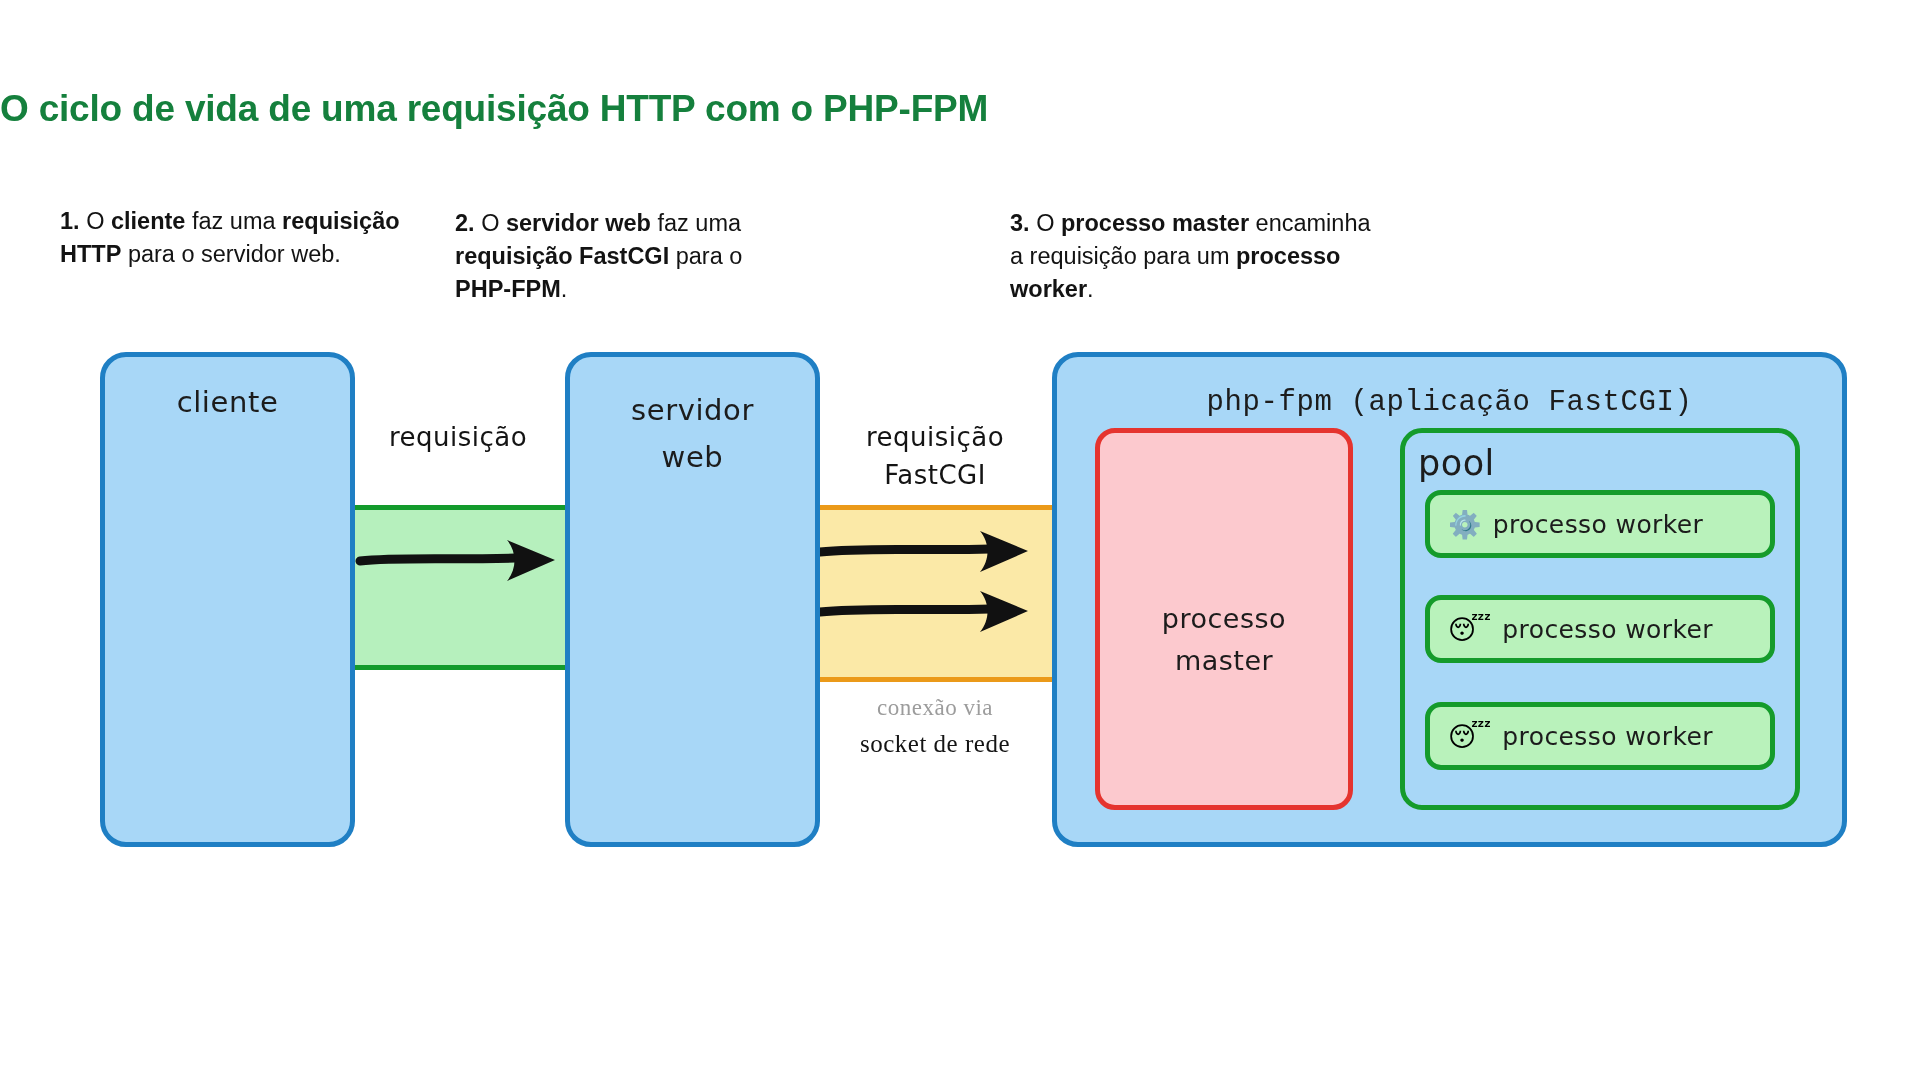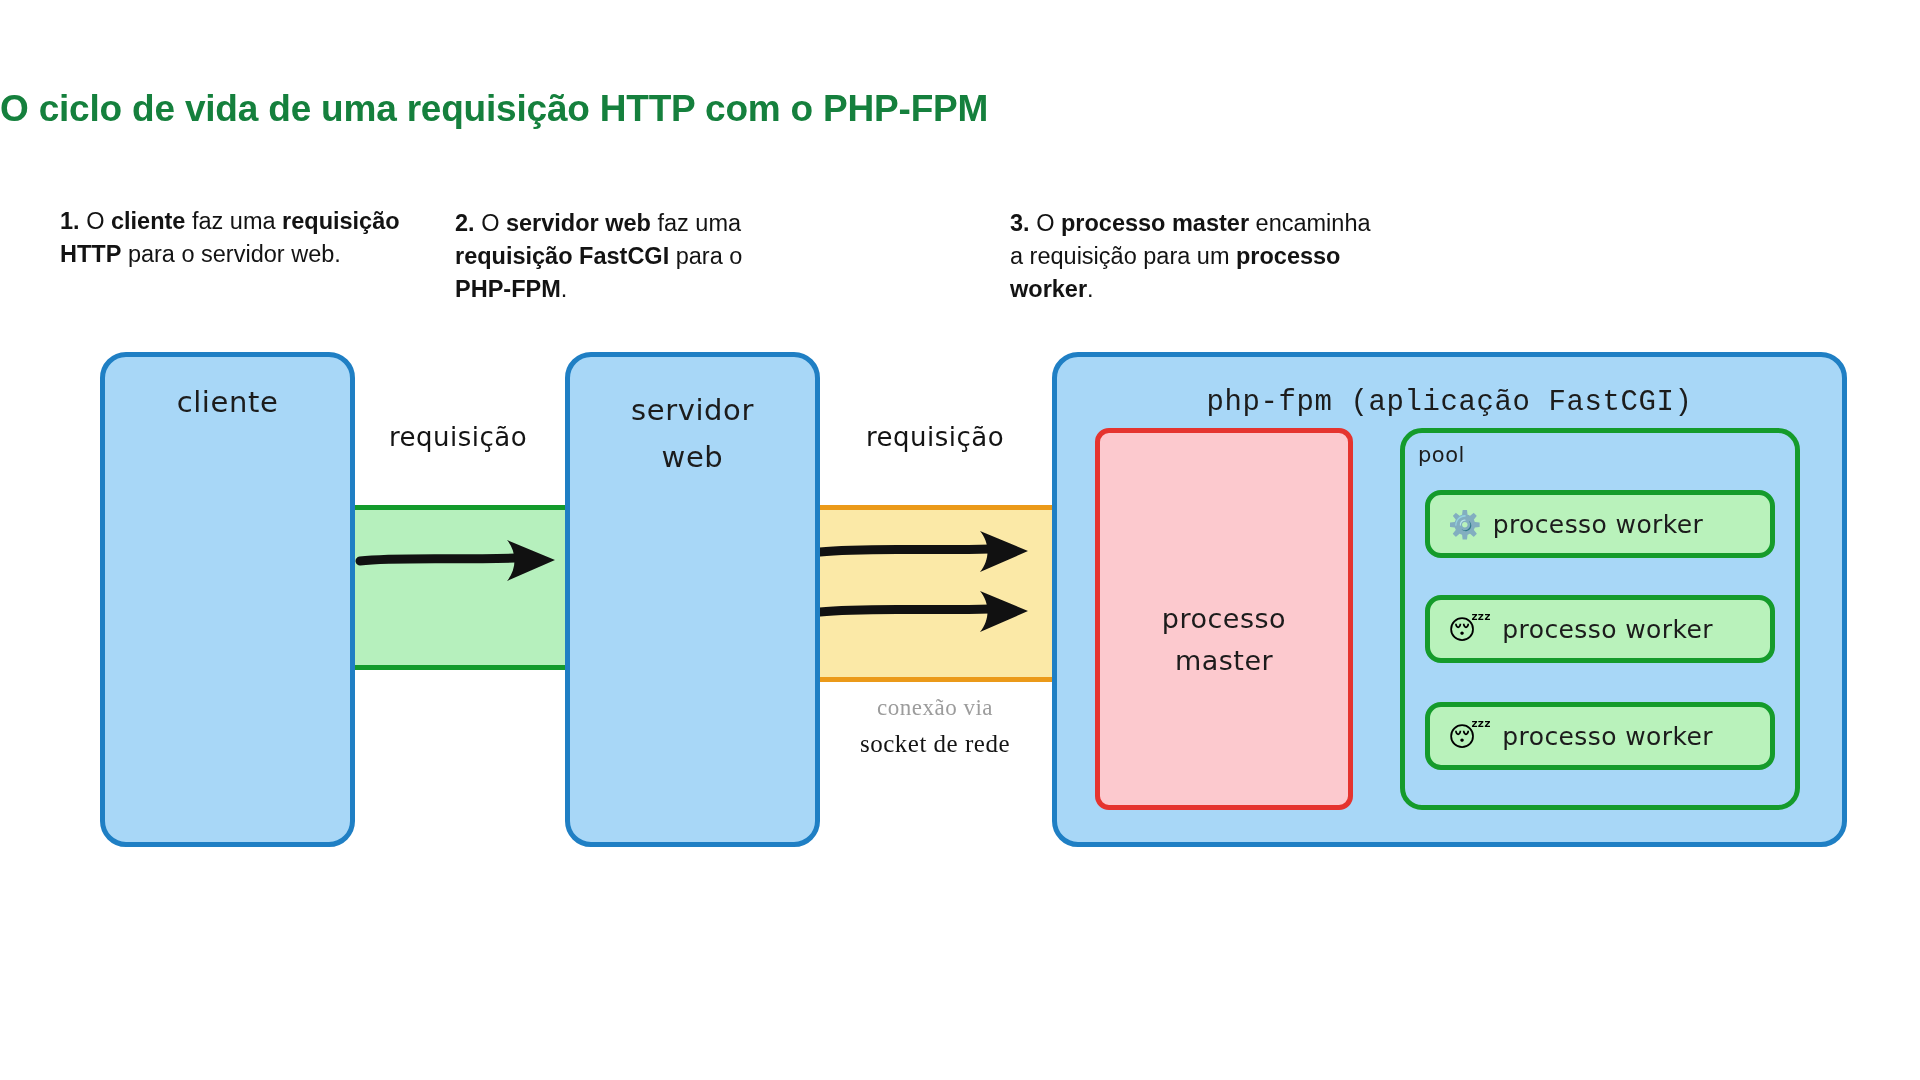--- a/index.html
+++ b/index.html
@@ -129,21 +129,21 @@
   
   #box-master {
     position: absolute;
     left: 1095px;
     top: 428px;
     width: 258px;
     height: 382px;
     box-sizing: border-box;
     background: #fcc9ce;
     border: 5px solid #e5342f;
-    border-radius: 14px;
+    border-radius: 20px;
   }
   #box-master .master-text {
     position: absolute;
     left: 0;
     top: 165px;
     width: 100%;
     text-align: center;
     font-family: "DejaVu Sans", sans-serif;
     font-size: 27px;
     line-height: 42px;
@@ -161,21 +161,21 @@
     box-sizing: border-box;
     background: transparent;
     border: 5px solid #159b2b;
     border-radius: 22px;
   }
   #pool-label {
     position: absolute;
     left: 1418px;
     top: 443px;
     font-family: "DejaVu Sans", sans-serif;
-    font-size: 21px;
+    font-size: 35px;
     color: #1c1c1c;
     letter-spacing: 0.5px;
   }
 
   .worker {
     position: absolute;
     left: 1425px;
     width: 350px;
     height: 68px;
     box-sizing: border-box;
@@ -220,20 +220,21 @@
 
 <div class="band" id="band-http"></div>
 <div class="band" id="band-fastcgi"></div>
 
 <div class="band-label" id="label-http">
   <div>requisição</div>
 </div>
 
 <div class="band-label" id="label-fastcgi">
   <div>requisição</div>
+  <div>FastCGI</div>
 </div>
 
 <div id="label-socket">
   <div class="muted">conexão via</div>
   <div class="strong">socket de rede</div>
 </div>
 
 <svg class="arrow" style="left:355px; top:525px;" width="230" height="70" viewBox="0 0 230 70">
   <path d="M5,36 C40,32 95,35 160,33" stroke="#111111" stroke-width="9" fill="none" stroke-linecap="round"></path>
   <path d="M152,15 L200,35 L152,56 C162,44 162,27 152,15 Z" fill="#111111"></path>

